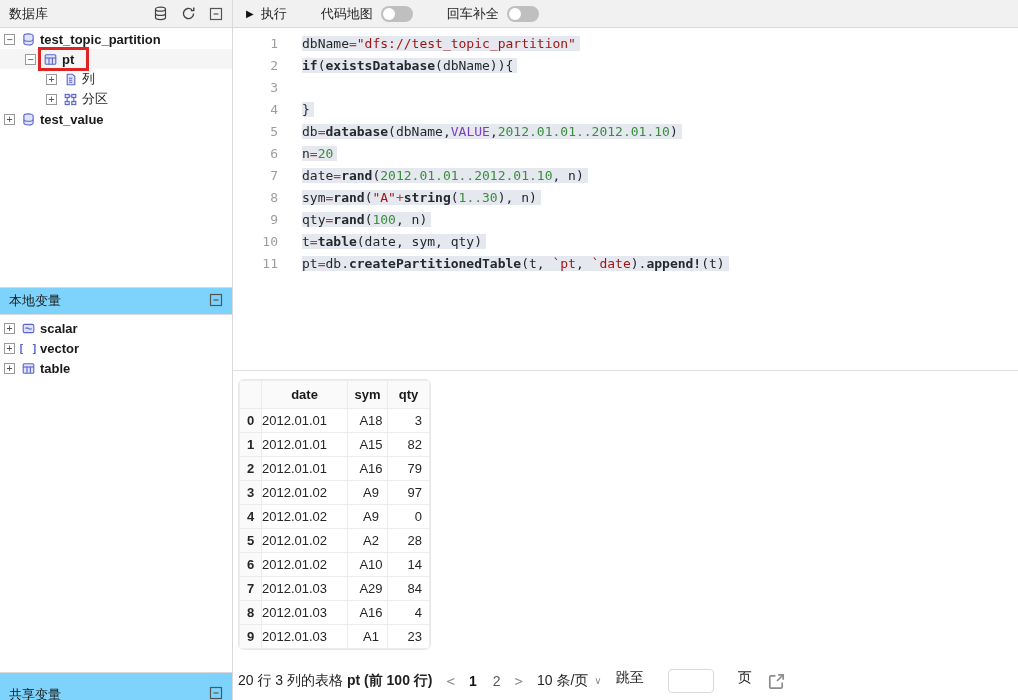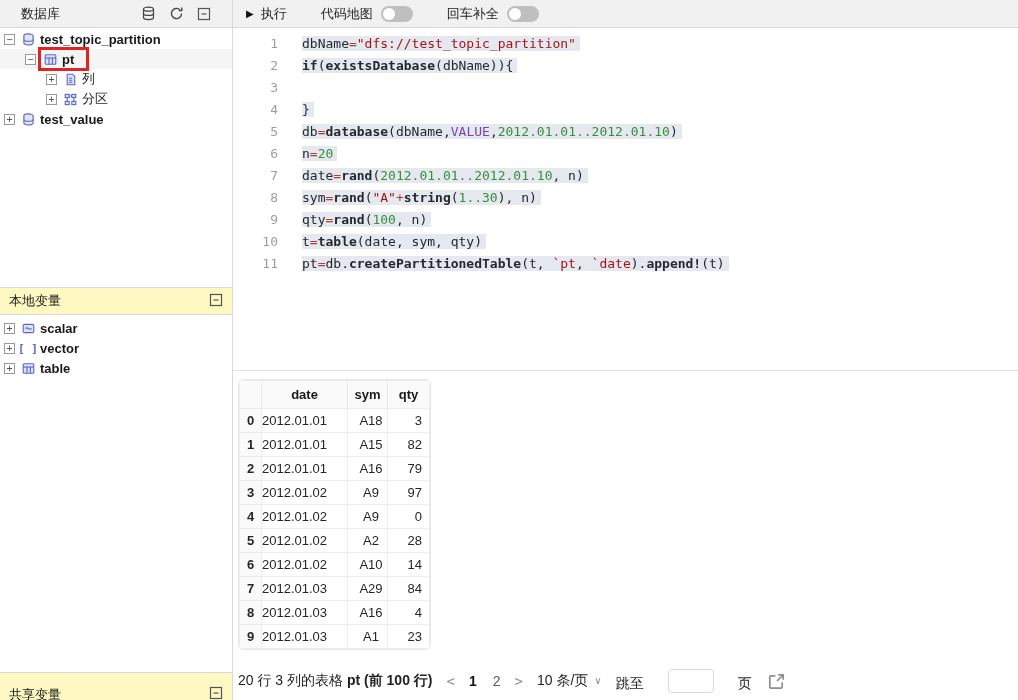--- a/index.html
+++ b/index.html
@@ -1,21 +1,21 @@
 <!DOCTYPE html>
 <html><head>
 <meta charset="utf-8">
 <style>
   *{margin:0;padding:0;box-sizing:border-box}
   html,body{width:1018px;height:700px}
   body{position:relative;background:#fff;font-family:"Liberation Sans",sans-serif;color:#1f1f1f;overflow:hidden}
 
   
   .toolbar{position:absolute;left:0;top:0;width:1018px;height:28px;background:#f1f1f1;border-bottom:1px solid #d9d9d9;display:flex;z-index:3}
-  .db-header{width:232px;display:flex;align-items:center;padding:0 21px;font-size:13px}
+  .db-header{width:232px;display:flex;align-items:center;padding:0 9px;font-size:13px}
   .db-header .title{flex:1;color:#1a1a1a}
   .hdr-icons{display:flex;gap:13px;align-items:center}
   .hdr-icons .hicon{display:flex;cursor:pointer}
   .toolbar-right{flex:1;display:flex;align-items:center;padding-left:14px;gap:34px;font-size:13px}
   .run-btn{display:flex;align-items:center;gap:7px;cursor:pointer}
   .play{font-size:10px;color:#111}
   .toggle-group{display:flex;align-items:center;gap:8px}
   .switch{width:32px;height:16px;border-radius:9px;background:#bfbfbf;position:relative;display:inline-block;cursor:pointer}
   .knob{position:absolute;left:2px;top:2px;width:12px;height:12px;border-radius:50%;background:#fff}
 
@@ -26,21 +26,21 @@
   .tree{position:absolute;top:0;left:0;width:232px}
   .tree-row{height:20px;display:flex;align-items:center;font-size:13px;cursor:pointer;white-space:nowrap;overflow:visible}
   .tree-row.selected{background:#f5f5f5}
   .expander{width:11px;height:11px;border:1px solid #999;background:#fff;font-size:10px;line-height:9px;text-align:center;color:#555;margin-right:6px;flex:none;font-family:"DejaVu Sans Mono",monospace}
   .expander.spacer{border:none;background:transparent}
   .ticon{width:14px;height:14px;margin-right:5px;flex:none;display:flex;align-items:center;justify-content:center;color:#5b65c9;font-weight:bold;font-size:11px}
   .ticon svg{display:block}
   .tlabel{color:#262626}
   .tlabel.b{font-weight:bold;color:#1a1a1a}
   .anno{display:inline-flex;align-items:center;height:24px;border:3px solid #e02424;padding:0 12px 0 2px;margin-left:-4px}
-  .panel-header{position:absolute;left:0;width:232px;height:28px;background:#fef9c3;border-top:1px solid #d9d9d9;border-bottom:1px solid #d9d9d9;display:flex;align-items:center;padding:0 9px;font-size:13px;color:#1a1a1a}
+  .panel-header{position:absolute;left:0;width:232px;height:28px;background:#7dd3fc;border-top:1px solid #d9d9d9;border-bottom:1px solid #d9d9d9;display:flex;align-items:center;padding:0 9px;font-size:13px;color:#1a1a1a}
   .panel-header .title{flex:1}
   .local-header{top:258px}
   .shared-header{top:643px;border-bottom:none;height:44px}
   .local-list{position:absolute;top:289px;left:0;width:232px}
   .local-list .tree-row{padding-left:6px}
 
   
   .editor{position:absolute;left:233px;top:29px;width:785px;height:340px;background:#fff;font-family:"DejaVu Sans Mono",monospace;font-size:13px;padding-top:3px;cursor:text}
   .code-line{height:22px;display:flex;align-items:center;white-space:pre}
   .ln{width:45px;text-align:right;color:#9e9e9e;flex:none;font-size:13px}
@@ -67,21 +67,21 @@
 
   .pagination{position:absolute;left:5px;top:292px;height:36px;display:flex;align-items:center;font-size:14px;gap:14px;white-space:nowrap}
   .summary{color:#1f1f1f}
   .summary b{font-weight:bold}
   .pg-arrow{color:#8c8c8c;cursor:pointer;font-family:"DejaVu Sans Mono",monospace}
   .pages{display:flex;gap:16px}
   .pg-num{color:#595959;cursor:pointer}
   .pg-num.cur{font-weight:bold;color:#141414}
   .page-size{display:flex;align-items:center;gap:6px;cursor:pointer}
   .caret{color:#8c8c8c;font-size:10px;transform:translateY(-1px)}
-  .jump-wrap{display:flex;align-items:flex-end;gap:24px}
+  .jump-wrap{display:flex;align-items:flex-start;gap:24px}
   .jump-input{width:46px;height:24px;border:1px solid #d9d9d9;border-radius:4px;outline:none;padding:0 6px;font-size:13px;font-family:"Liberation Sans",sans-serif}
   .export{display:flex;cursor:pointer;margin-left:2px}
 </style>
 </head>
 <body>
 
 <div class="toolbar">
   <div class="db-header">
     <span class="title">数据库</span>
     <span class="hdr-icons">

